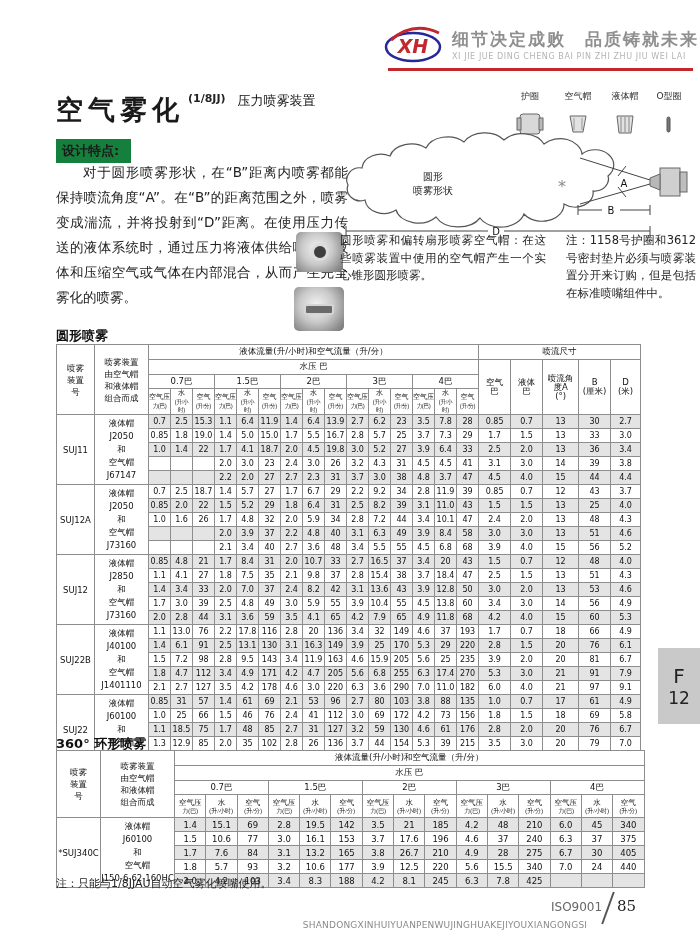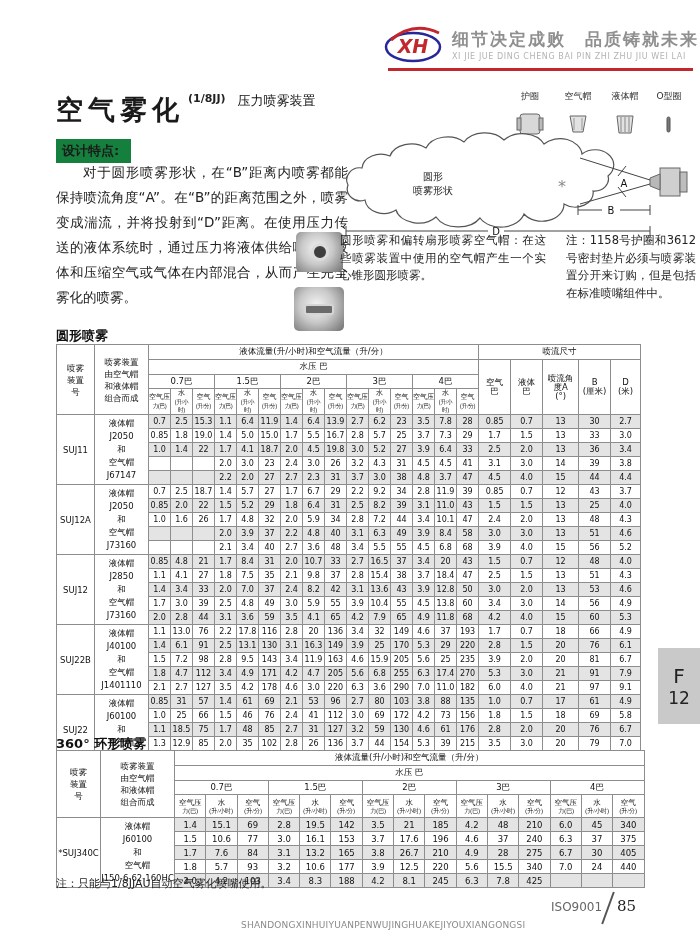--- a/index.html
+++ b/index.html
@@ -70,21 +70,21 @@
   
   #sidetab{position:absolute;left:658px;top:648px;width:42px;height:76px;background:#c9c9c9;
            display:flex;flex-direction:column;align-items:center;justify-content:center;color:#222;}
   #sidetab .l1{font-size:20px;line-height:24px;}
   #sidetab .l2{font-size:17px;line-height:20px;}
 
   
   #f-iso{position:absolute;left:551px;top:900px;font-size:12px;color:#666;}
   #f-slash{position:absolute;left:607px;top:891px;width:2px;height:34px;background:#555;transform:rotate(20deg);}
   #f-page{position:absolute;left:617px;top:897px;font-size:15px;color:#222;font-family:"DejaVu Serif","Liberation Serif",serif;}
-  #f-company{position:absolute;left:241px;top:920px;width:390px;text-align:left;font-size:9px;color:#8a8a8a;letter-spacing:.2px;}
+  #f-company{position:absolute;left:250px;top:920px;width:390px;text-align:center;font-size:9px;color:#8a8a8a;letter-spacing:.2px;}
 </style>
 </head>
 <body>
 
 <div id="page">
 
   <svg id="logo" width="62" height="48" viewBox="0 0 62 48">
     <ellipse cx="30" cy="27" rx="27" ry="14" fill="none" stroke="#27279b" stroke-width="2.5"></ellipse>
     <path d="M8,20 Q30,1 56,13" stroke="#c1272d" stroke-width="3" fill="none"></path>
     <text x="30" y="33" text-anchor="middle" font-size="19" font-style="italic" font-weight="bold" fill="#c1272d" class="svgtxt">XH</text>

